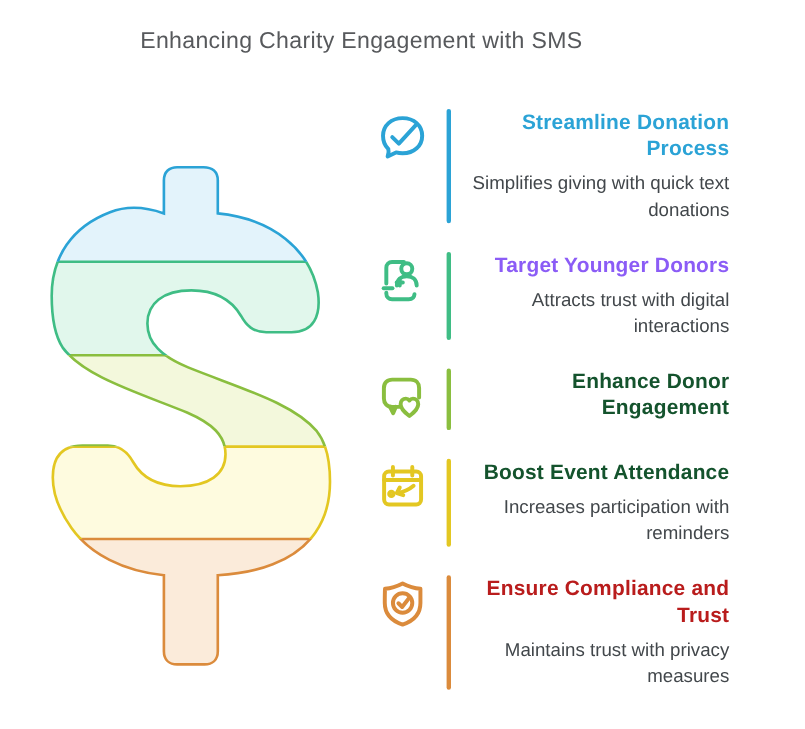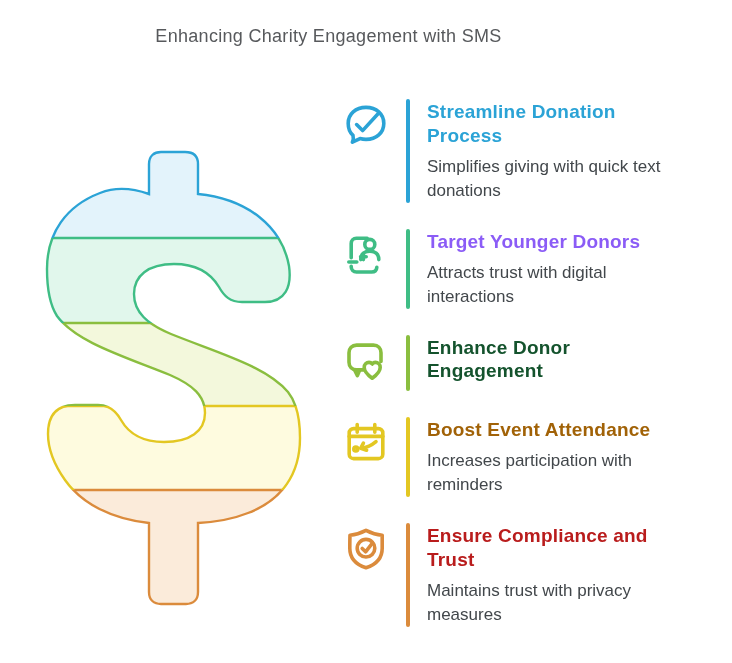--- a/index.html
+++ b/index.html
@@ -4,37 +4,37 @@
 <title>Enhancing Charity Engagement with SMS</title>
 <style>
   html,body{margin:0;padding:0;}
   body{
     width:732px;height:663px;position:relative;overflow:hidden;
     background:#FFFFFF;
     font-family:"Liberation Sans", sans-serif;
   }
   .title{
     position:absolute;top:26px;left:0;width:657px;
-    text-align:center;font-size:18px;font-weight:400;
+    text-align:center;font-size:21px;font-weight:400;
     color:#57595C;letter-spacing:.3px;
   }
   .dollar-wrap{position:absolute;left:44px;top:150px;width:258px;height:458px;}
   .items{position:absolute;left:342px;top:99px;width:340px;display:flex;flex-direction:column;}
-  .item{display:flex;align-items:stretch;margin-bottom:26px;}
+  .item{display:flex;align-items:stretch;margin-bottom:26px;text-align:right;}
   .icon-box{width:48px;height:48px;flex:none;margin-right:16px;margin-top:2px;}
   .icon-box svg{width:48px;height:48px;display:block;fill:none;stroke-width:1.8;stroke-linecap:round;stroke-linejoin:round;}
   .bar{width:4px;border-radius:2px;flex:none;margin-right:17px;}
   .text{width:236px;}
   .text h3{margin:1px 0 8px 0;font-size:19px;line-height:1.24;font-weight:700;letter-spacing:.2px;}
   .text p{margin:0;font-size:17px;line-height:1.4;color:#42474B;}
   
   .c1 h3{color:#2BA3D6}.c1 .bar{background:#2BA3D6}.c1 svg{stroke:#2BA3D6}
   .c2 h3{color:#8b5cf6}.c2 .bar{background:#3FBD85}.c2 svg{stroke:#3FBD85}
   .c3 h3{color:#14532d}.c3 .bar{background:#8ABE3F}.c3 svg{stroke:#8ABE3F}
-  .c4 h3{color:#a16207}.c4 .bar{background:#E3C722}.c4 svg{stroke:#E3C722}
+  .c4 h3{color:#14532d}.c4 .bar{background:#E3C722}.c4 svg{stroke:#E3C722}
   .c5 h3{color:#b91c1c}.c5 .bar{background:#DB8B3C}.c5 svg{stroke:#DB8B3C}
 </style>
 </head>
 <body>
 
 <div class="title">Enhancing Charity Engagement with SMS</div>
 
 <div class="dollar-wrap">
   <svg viewBox="0 0 258 458" width="258" height="458">
     <defs>

